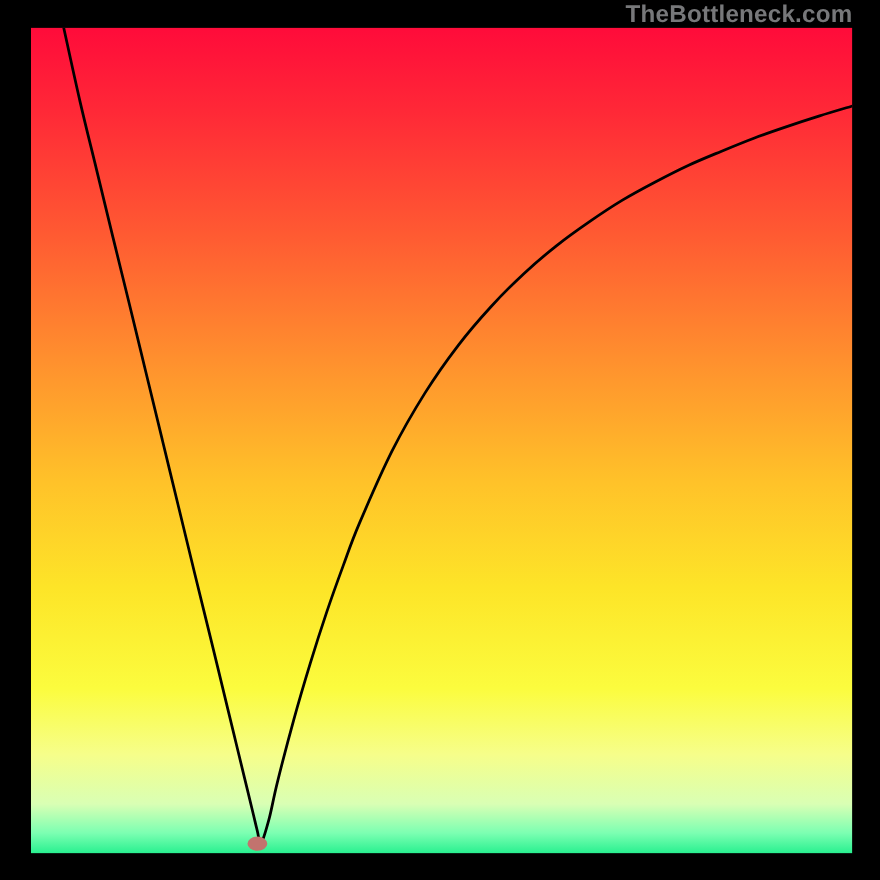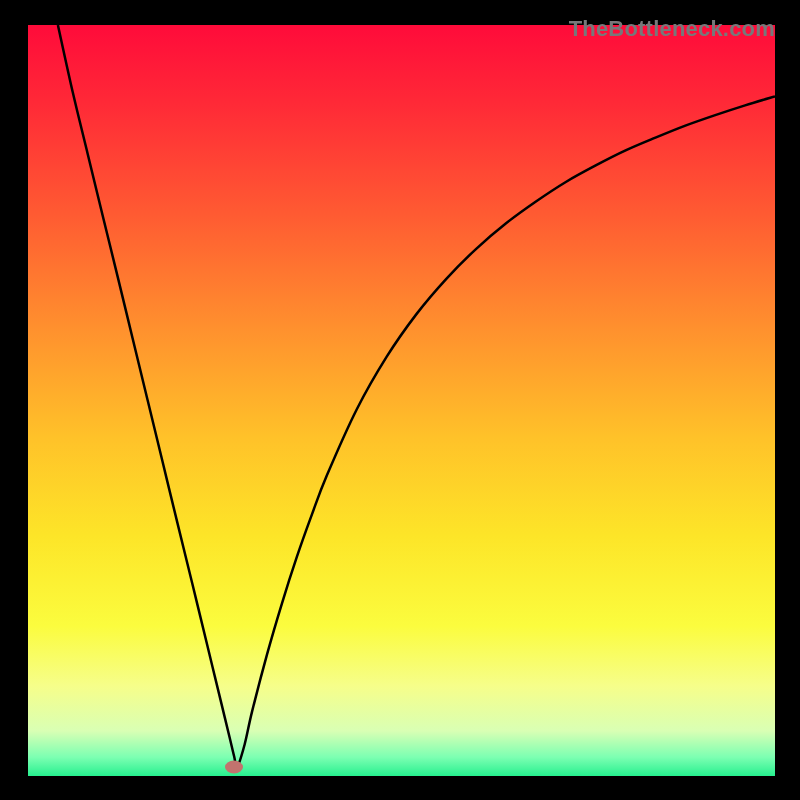--- a/index.html
+++ b/index.html
@@ -21,21 +21,21 @@
   .plot-area {
     position: absolute;
     left: 28px;
     top: 25px;
     width: 747px;
     height: 751px;
     overflow: hidden;
   }
   .watermark {
     position: absolute;
-    top: 16px;
+    top: 0px;
     right: 25px;
     font-family: Arial, Helvetica, sans-serif;
     font-size: 22px;
     font-weight: 600;
     color: #77787a;
     letter-spacing: 0.2px;
     margin-left: 37px;
   }
   .marker {
     position: absolute;

